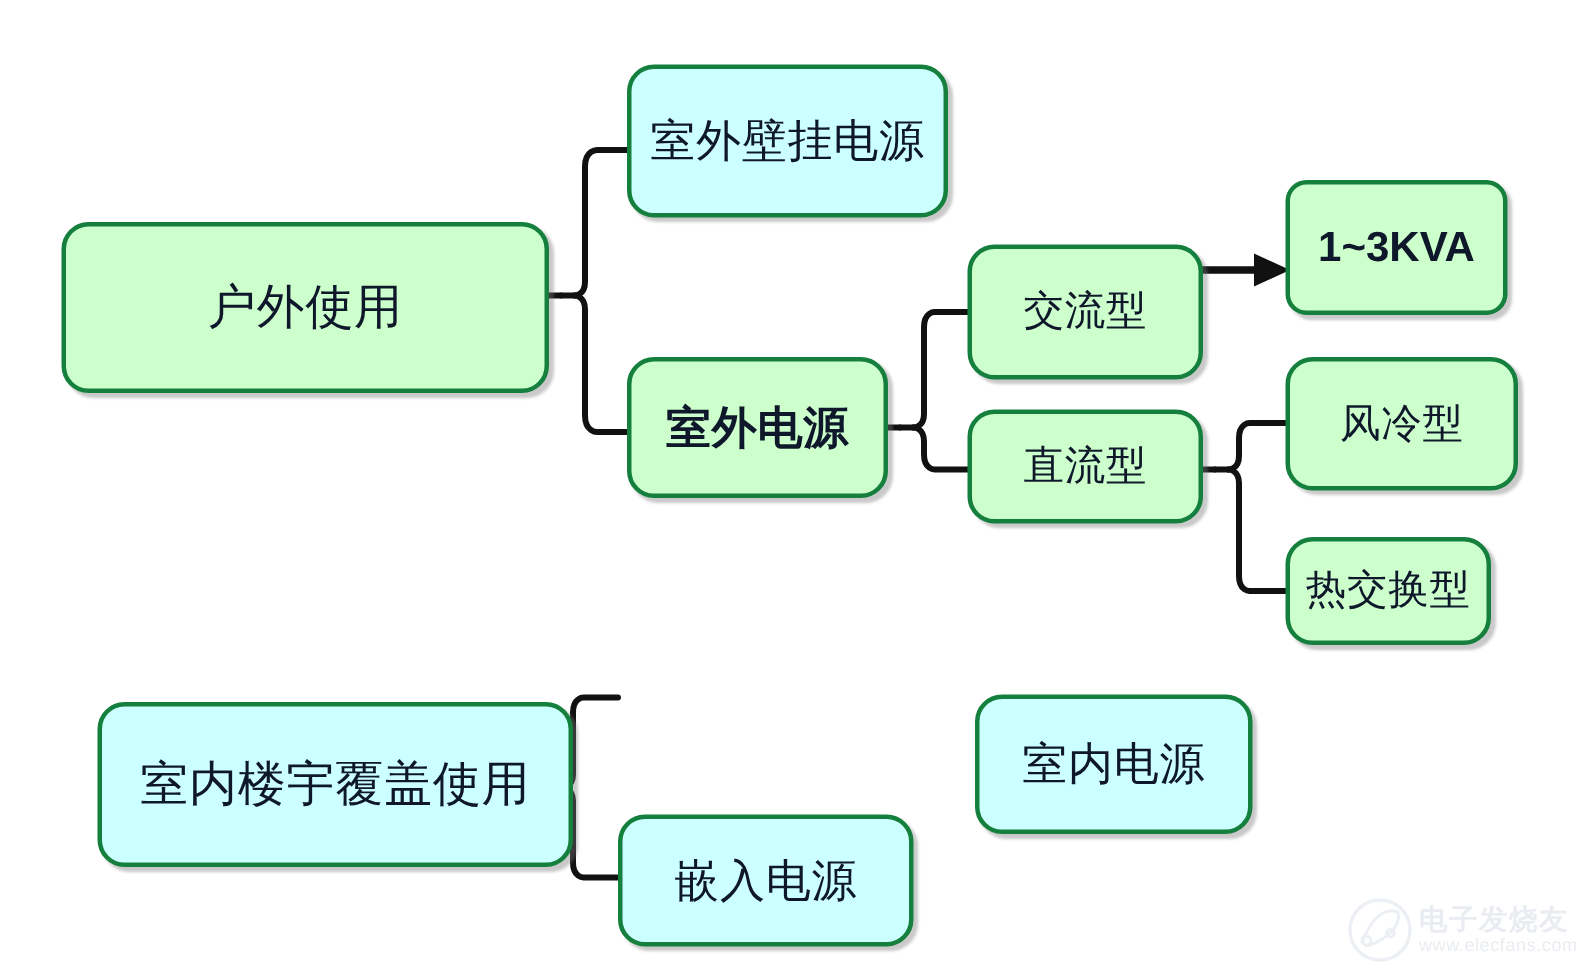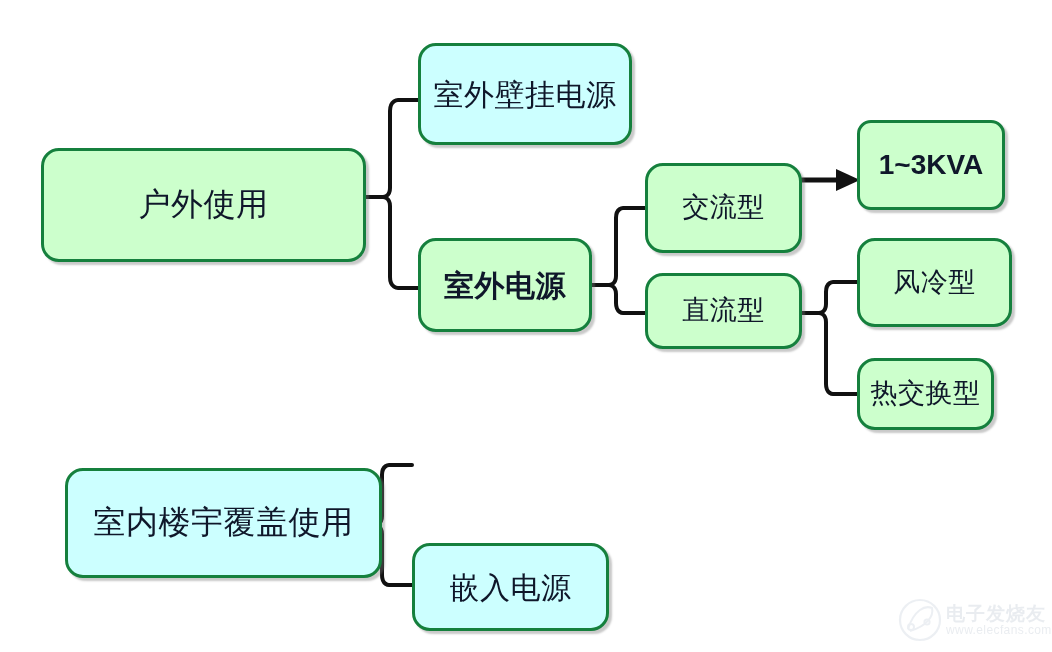--- a/index.html
+++ b/index.html
@@ -176,20 +176,23 @@
 
   <div class="node cyan" style="left:41px; top:468px; width:317px; height:110px;margin-left:24px;">
     <span class="label t-32">室内楼宇覆盖使用</span>
   </div>
 
 
   <div class="node cyan" style="left:412px; top:543px; width:197px; height:88px;text-align:center;">
     <span class="label t-30">嵌入电源</span>
   </div>
 
+  <div class="node cyan" style="left:650px; top:463px; width:185px; height:93px;">
+    <span class="label t-30">室内电源</span>
+  </div>
 
   <div class="watermark" style="left:898px; top:598px;">
     <svg width="44" height="44" viewBox="0 0 44 44">
       <circle cx="22" cy="22" r="20" fill="none" stroke="#c3ccd8" stroke-width="2.2"></circle>
       <path d="M 10,31 C 16,12 27,7 34,10 C 36,18 29,28 12,33" fill="none" stroke="#c3ccd8" stroke-width="2"></path>
       <circle cx="13" cy="29" r="3" fill="none" stroke="#c3ccd8" stroke-width="2"></circle>
       <circle cx="29" cy="24" r="2.6" fill="none" stroke="#c3ccd8" stroke-width="2"></circle>
     </svg>
     <div class="wm-text">
       <div class="wm-cn">电子发烧友</div>

